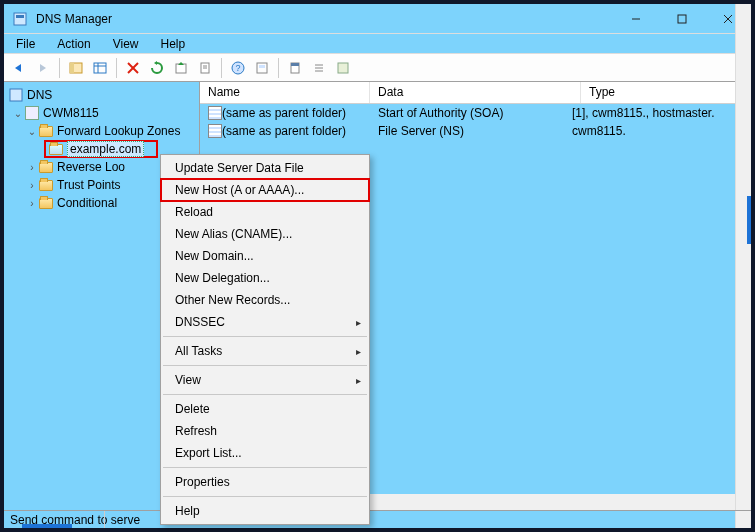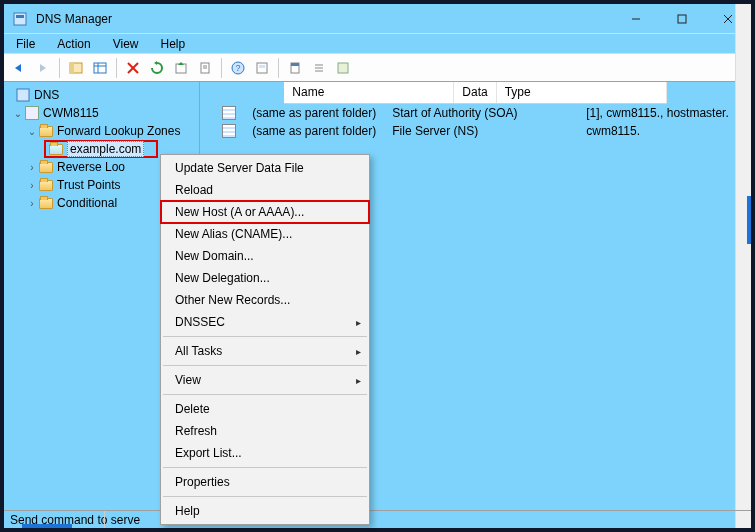--- a/index.html
+++ b/index.html
@@ -19,30 +19,30 @@
   .body { flex: 1; display: flex; min-height: 0; }
   .tree { width: 196px; border-right: 1px solid #a0a0a0; padding: 4px 0; overflow: hidden; position: relative; }
   .tree-row { display: flex; align-items: center; height: 18px; white-space: nowrap; }
   .twisty { width: 12px; text-align: center; color: #555; font-size: 10px; }
   .ticon { width: 16px; height: 16px; margin-right: 3px; display:flex; align-items:center; justify-content:center; }
   .folder { width: 14px; height: 11px; background: linear-gradient(#ffe9a8,#f3c661); border: 1px solid #c99a2e; border-radius: 1px; position: relative; }
   .folder::before { content:""; position:absolute; top:-3px; left:0; width:6px; height:3px; background:#f3c661; border:1px solid #c99a2e; border-bottom:none; border-radius:1px 1px 0 0; }
   .serv-icon { width:14px; height:14px; background:#eef; border:1px solid #7a8; }
   .selected-node { background: #cde8ff; border: 1px dotted #3a7; padding: 0 2px; }
   .red-box { border: 2px solid #e10000; }
-  .list { flex: 1; display: flex; flex-direction: column; align-items: center; }
+  .list { flex: 1; display: flex; flex-direction: column; }
   .list-head { height: 22px; display: flex; border-bottom: 1px solid #d0d0d0; background: #fff; }
   .lh { padding: 3px 8px; border-right: 1px solid #e4e4e4; font-size: 12px; }
   .lh.name { width: 170px; }
   .lh.type { width: 170px; }
   .lh.data { flex: 1; }
   .list-rows { flex: 1; overflow: hidden; }
   .lr { display: flex; height: 18px; align-items: center; }
   .lc { padding: 0 8px; font-size: 12px; overflow: hidden; white-space: nowrap; }
-  .lc.name { width: 170px; display:flex; align-items:center; gap:16px; }
+  .lc.name { width: 170px; display:flex; align-items:center; gap:0; }
   .lc.type { width: 170px; }
   .lc.data { flex: 1; margin-left: 24px; }
   .rec-icon { width:14px; height:14px; border:1px solid #888; background:repeating-linear-gradient(#fff,#fff 2px,#cfe3ff 2px,#cfe3ff 4px); }
   .statusbar { height: 18px; border-top: 1px solid #a0a0a0; display: flex; align-items: center; padding: 0 6px; font-size: 12px; position: relative; }
   .statusbar .sep { position:absolute; left:100px; top:0; bottom:0; width:1px; background:#ccc; }
   .context-menu { position: absolute; left: 156px; top: 150px; width: 210px; background: #f2f2f2; border: 1px solid #a0a0a0; box-shadow: 3px 3px 6px rgba(0,0,0,.25); padding: 2px 0; z-index: 50; }
   .cm-item { height: 22px; display: flex; align-items: center; padding: 0 24px 0 14px; font-size: 12px; position: relative; }
   .cm-item.has-sub::after { content: "▸"; position: absolute; right: 8px; font-size: 10px; color: #333; }
   .cm-sep { height: 1px; margin: 3px 2px; background: #c8c8c8; }
   .cm-item.highlight { outline: 2px solid #e10000; outline-offset: -1px; }
@@ -171,21 +171,21 @@
       </div>
     <div class="tb-btn">
         <svg width="14" height="14">
           <rect x="2" y="2" width="10" height="10" fill="#e8f0d8" stroke="#8a8"></rect>
         </svg>
       </div>
   </div>
 
   <div class="body">
     <div class="tree">
-      <div class="tree-row" style="padding-left:11px">
+      <div class="tree-row" style="padding-left:4px">
         <span class="ticon">
             <svg width="14" height="14">
               <rect x="1" y="1" width="12" height="12" fill="#cfe8ff" stroke="#3a7abd"></rect>
             </svg>
           </span>
         <span>DNS</span>
       </div>
       <div class="tree-row" style="padding-left:8px">
         <span class="twisty">⌄</span>
         <span class="ticon">
@@ -259,22 +259,22 @@
   </div>
 
   <div class="statusbar">
     <span>Send command to serve</span>
     <span class="sep"></span>
     <span class="blue-seg"></span>
   </div>
 
   <div class="context-menu">
     <div class="cm-item">Update Server Data File</div>
+    <div class="cm-item highlight">New Host (A or AAAA)...</div>
     <div class="cm-item">Reload</div>
-    <div class="cm-item highlight">New Host (A or AAAA)...</div>
     <div class="cm-item">New Alias (CNAME)...</div>
     <div class="cm-item">New Domain...</div>
     <div class="cm-item">New Delegation...</div>
     <div class="cm-item">Other New Records...</div>
     <div class="cm-item has-sub">DNSSEC</div>
     <div class="cm-sep"></div>
     <div class="cm-item has-sub">All Tasks</div>
     <div class="cm-sep"></div>
     <div class="cm-item has-sub">View</div>
     <div class="cm-sep"></div>

